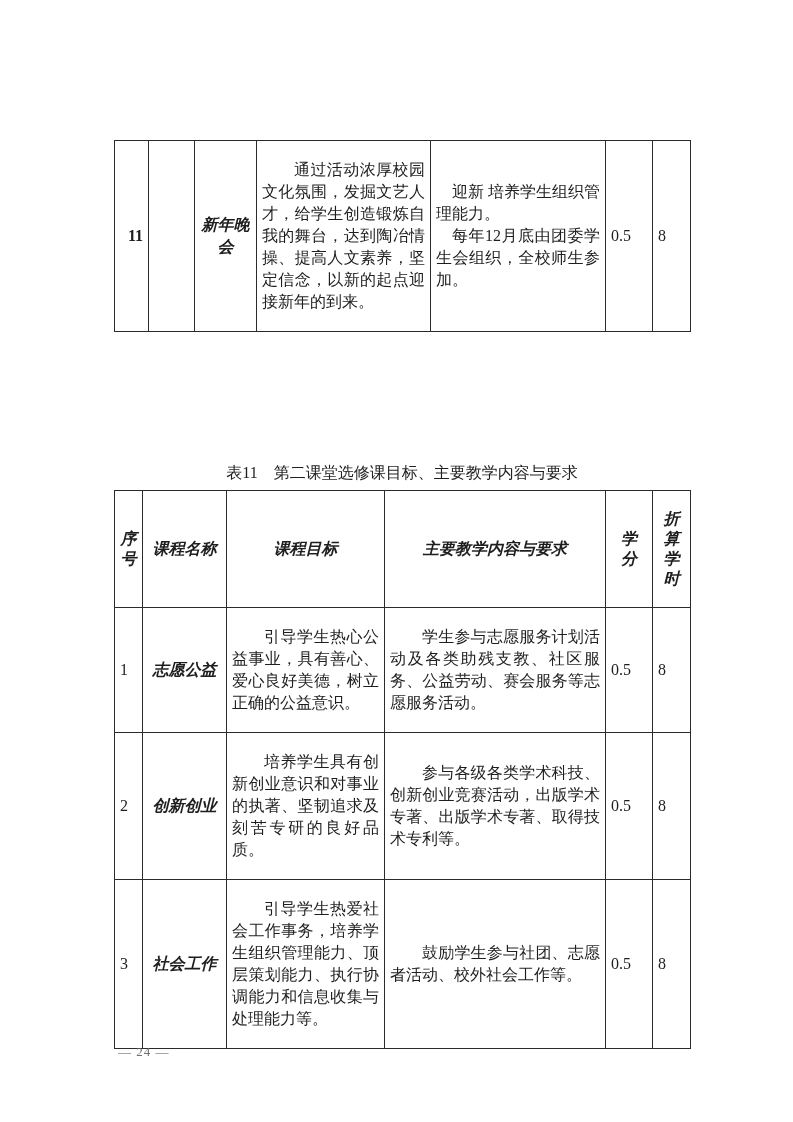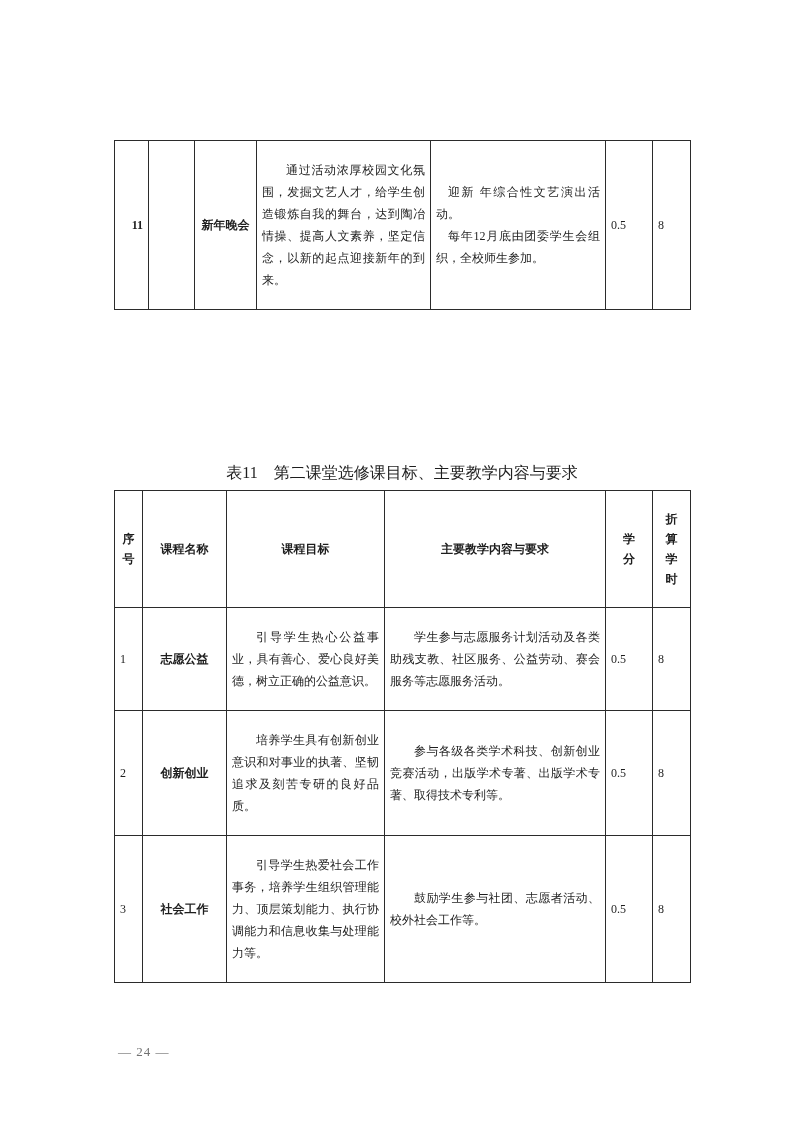--- a/index.html
+++ b/index.html
@@ -4,30 +4,30 @@
 <style>
   html,body { margin:0; padding:0; background:#e8e8e8; }
   .page {
     position:relative; width:793px; height:1122px; margin:0 auto;
     background:#ffffff; color:#1e1e1e; overflow:hidden;
     font-family:"Liberation Serif","DejaVu Serif",serif;
   }
   table { border-collapse:collapse; table-layout:fixed; position:absolute; background:#fff; }
   td, th {
     border:1px solid #2b2b2b; padding:18px 5px;
-    font-size:12px; line-height:22px; vertical-align:middle;
+    font-size:16px; line-height:22px; vertical-align:middle;
     overflow:hidden; font-weight:normal;
   }
   .t1 { left:114px; top:140px; width:576px; }
   .t2 { left:114px; top:490px; width:576px; }
   .num { }
   .boldnum { text-align:right; font-weight:bold; }
   .hei {
     font-family:"Liberation Sans","DejaVu Sans",sans-serif;
-    font-weight:bold; text-align:center;
+    font-weight:bold; text-align:center;font-style:italic;
   }
   .para { margin:0; text-align:justify; text-indent:2em; }
   .para.ind1 { text-indent:1em; }
   .stack { white-space:pre-line; text-align:center; line-height:20px; }
   .subtotal-label { font-family:"Liberation Sans","DejaVu Sans",sans-serif; font-weight:bold; text-align:left; }
   .note-cell { vertical-align:top; }
   .doc-title {
     position:absolute; left:114px; top:462px; width:576px;
     text-align:center; font-size:16px; line-height:22px;
   }
@@ -53,21 +53,21 @@
     </colgroup>
     <tbody>
         <tr style="height:167px">
       <td class="boldnum">11</td>
       <td></td>
       <td class="hei">新年晚会</td>
       <td>
             <p class="para">通过活动浓厚校园文化氛围，发掘文艺人才，给学生创造锻炼自我的舞台，达到陶冶情操、提高人文素养，坚定信念，以新的起点迎接新年的到来。</p>
           </td>
       <td>
-        <p class="para ind1">迎新 年综合性文艺演出活动。</p>
+        <p class="para ind1">迎新 培养学生组织管理能力。</p>
         <p class="para ind1">每年12月底由团委学生会组织，全校师生参加。</p>
       </td>
       <td class="num">0.5</td>
       <td class="num">8</td>
     </tr>
   </tbody>
     </table>
 
   <div class="doc-title">表11　第二课堂选修课目标、主要教学内容与要求</div>
 

